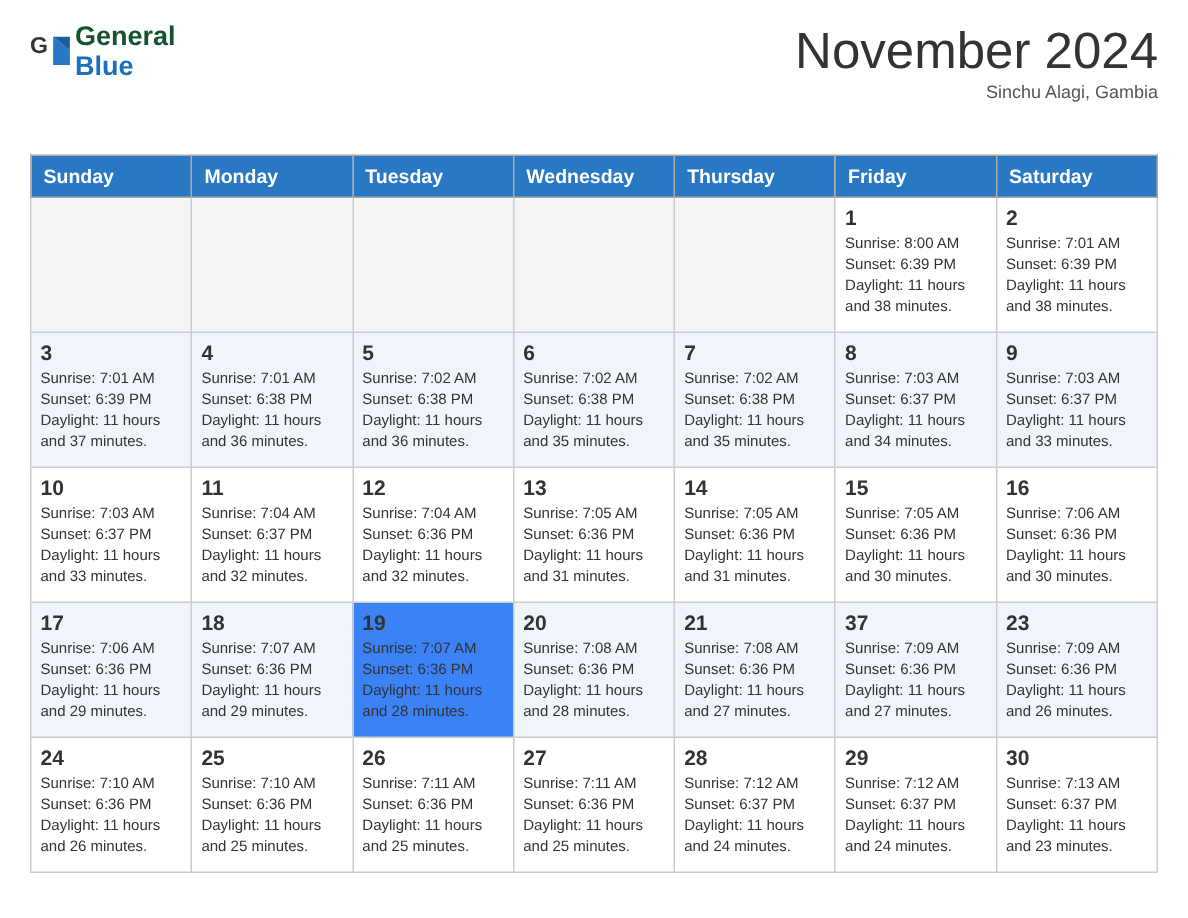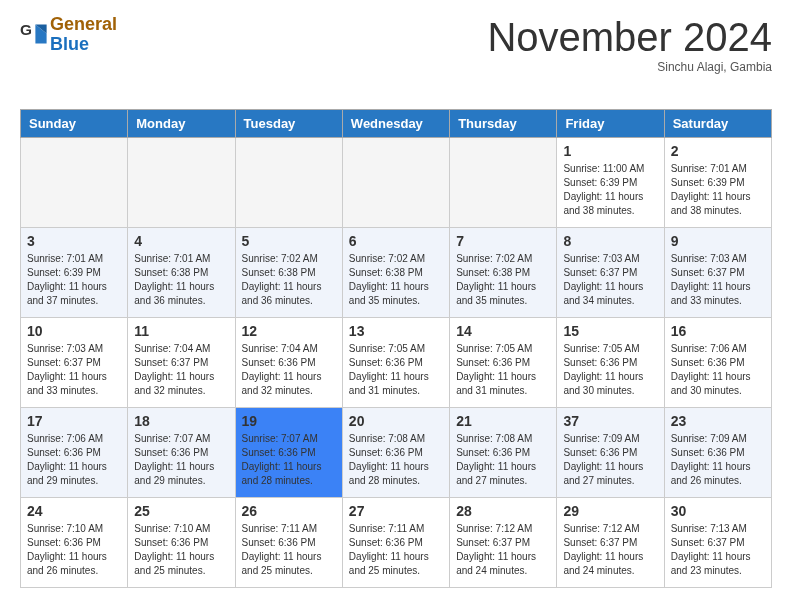--- a/index.html
+++ b/index.html
@@ -23,32 +23,32 @@
     }
     .logo {
       display: flex;
       align-items: center;
     }
     .logo-text {
       font-size: 18px;
       font-weight: bold;
       line-height: 1.1;
     }
-    .logo-general { color: #a16207; margin-top: 36px; }
+    .logo-general { color: #14532d; margin-top: 36px; }
     .logo-blue { color: #1a6fbe; }
     .logo-icon {
       width: 28px;
       height: 28px;
       margin-right: 2px;
     }
     .title-section {
       text-align: right;
     }
     .month-title {
-      font-size: 40px;
+      font-size: 34px;
       font-weight: normal;
       color: #333;
     }
     .location-title {
       font-size: 12px;
       color: #555;
     }
     .calendar {
       width: 100%;
       border-collapse: collapse;
@@ -127,21 +127,21 @@
     </thead>
     <tbody id="calendar-body">
     <tr>
           <td class="empty"></td>
           <td class="empty"></td>
           <td class="empty"></td>
           <td class="empty"></td>
           <td class="empty"></td>
           <td>
             <span class="day-number">1</span>
-            <div class="day-info" style="white-space: pre-line;">Sunrise: 11:00 AM
+            <div class="day-info" style="white-space: pre-line;">Sunrise: 8:00 AM
 Sunset: 6:39 PM
 Daylight: 11 hours
 and 38 minutes.</div>
           </td>
           <td>
             <span class="day-number">2</span>
             <div class="day-info" style="white-space: pre-line;">Sunrise: 7:01 AM
 Sunset: 6:39 PM
 Daylight: 11 hours
 and 38 minutes.</div>

